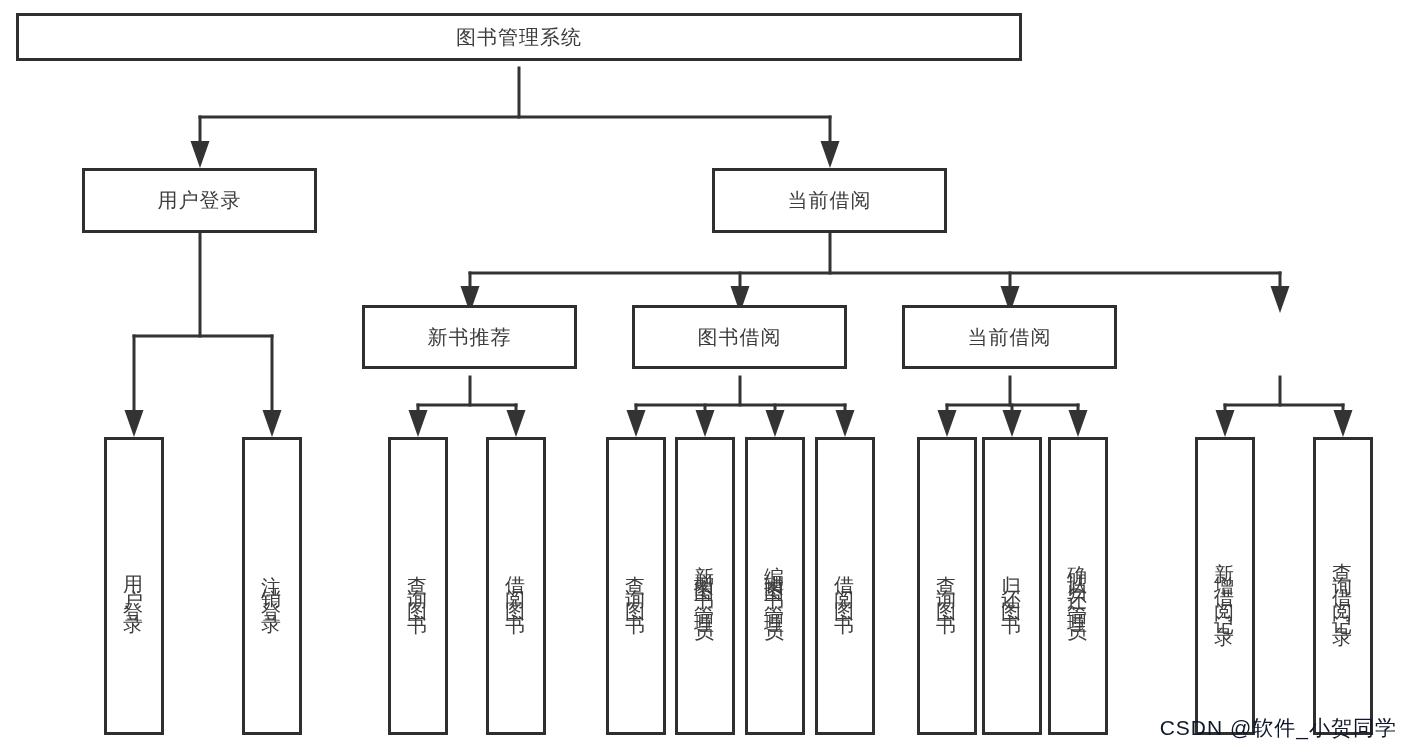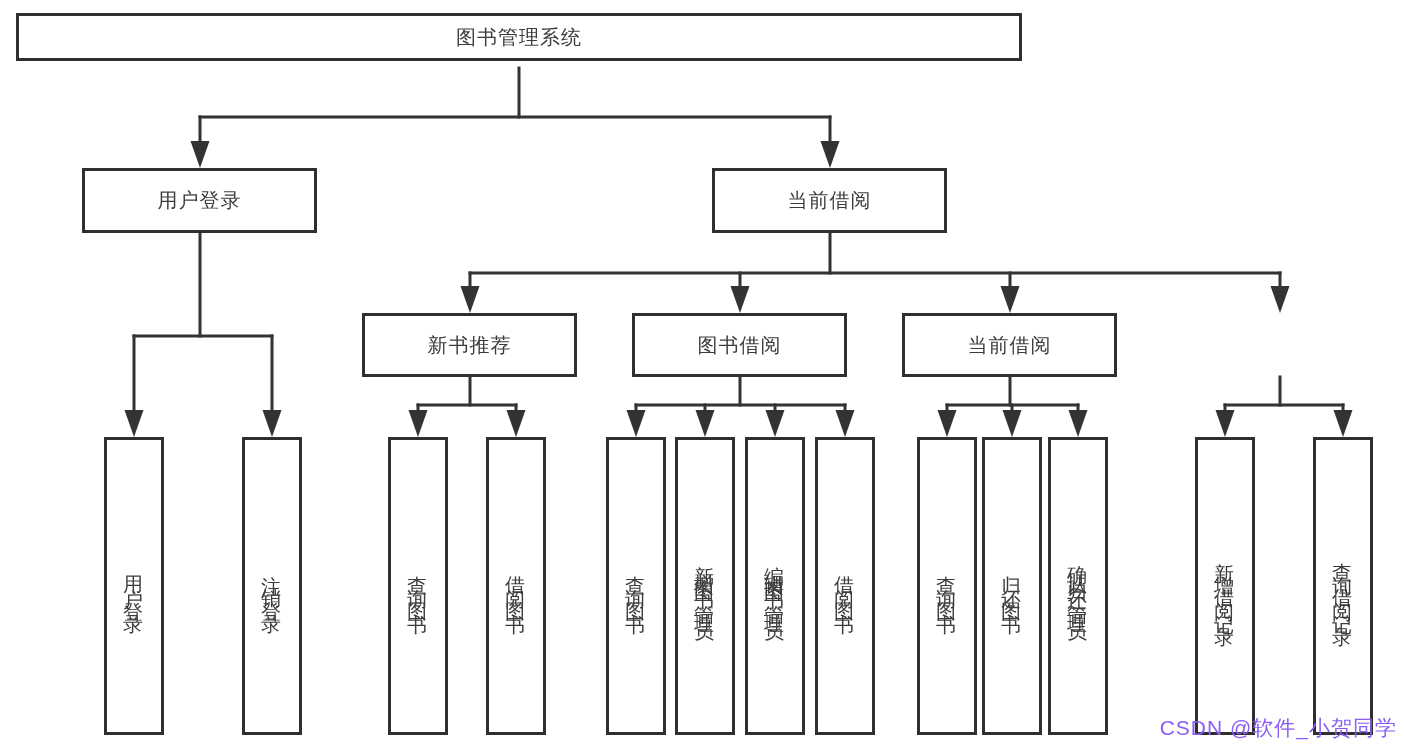--- a/index.html
+++ b/index.html
@@ -45,42 +45,42 @@
   .hbox {
     font-size: 20px;
     letter-spacing: 1px;
     text-align: center;
   }
   .root {
     left: 16px; top: 13px;
     width: 1006px; height: 48px;
   }
   .l2 { width: 235px; height: 65px; top: 168px; }
-  .l3 { width: 215px; height: 64px; top: 313px; }
+  .l3 { width: 215px; height: 64px; top: 305px; }
   .vbox {
     width: 60px; height: 298px; top: 437px;
   }
   .vbox span {
     writing-mode: vertical-rl;
     text-orientation: mixed;
     font-size: 20px;
     letter-spacing: 13px;
     white-space: nowrap;
     color: #3c3c3c;
   }
   .vbox.long span {
     letter-spacing: 8px;
   }
   #watermark {
     position: absolute;
     right: 8px;
     bottom: 5px;
     z-index: 2;
     font-size: 21px;
-    color: #8b5cf6;
+    color: #0f172a;
     letter-spacing: 1px;
     pointer-events: none;
   }
 </style>
 </head>
 <body>
 
 <div id="canvas">
 
   <svg id="wires" viewBox="0 0 1405 747" xmlns="http://www.w3.org/2000/svg">

